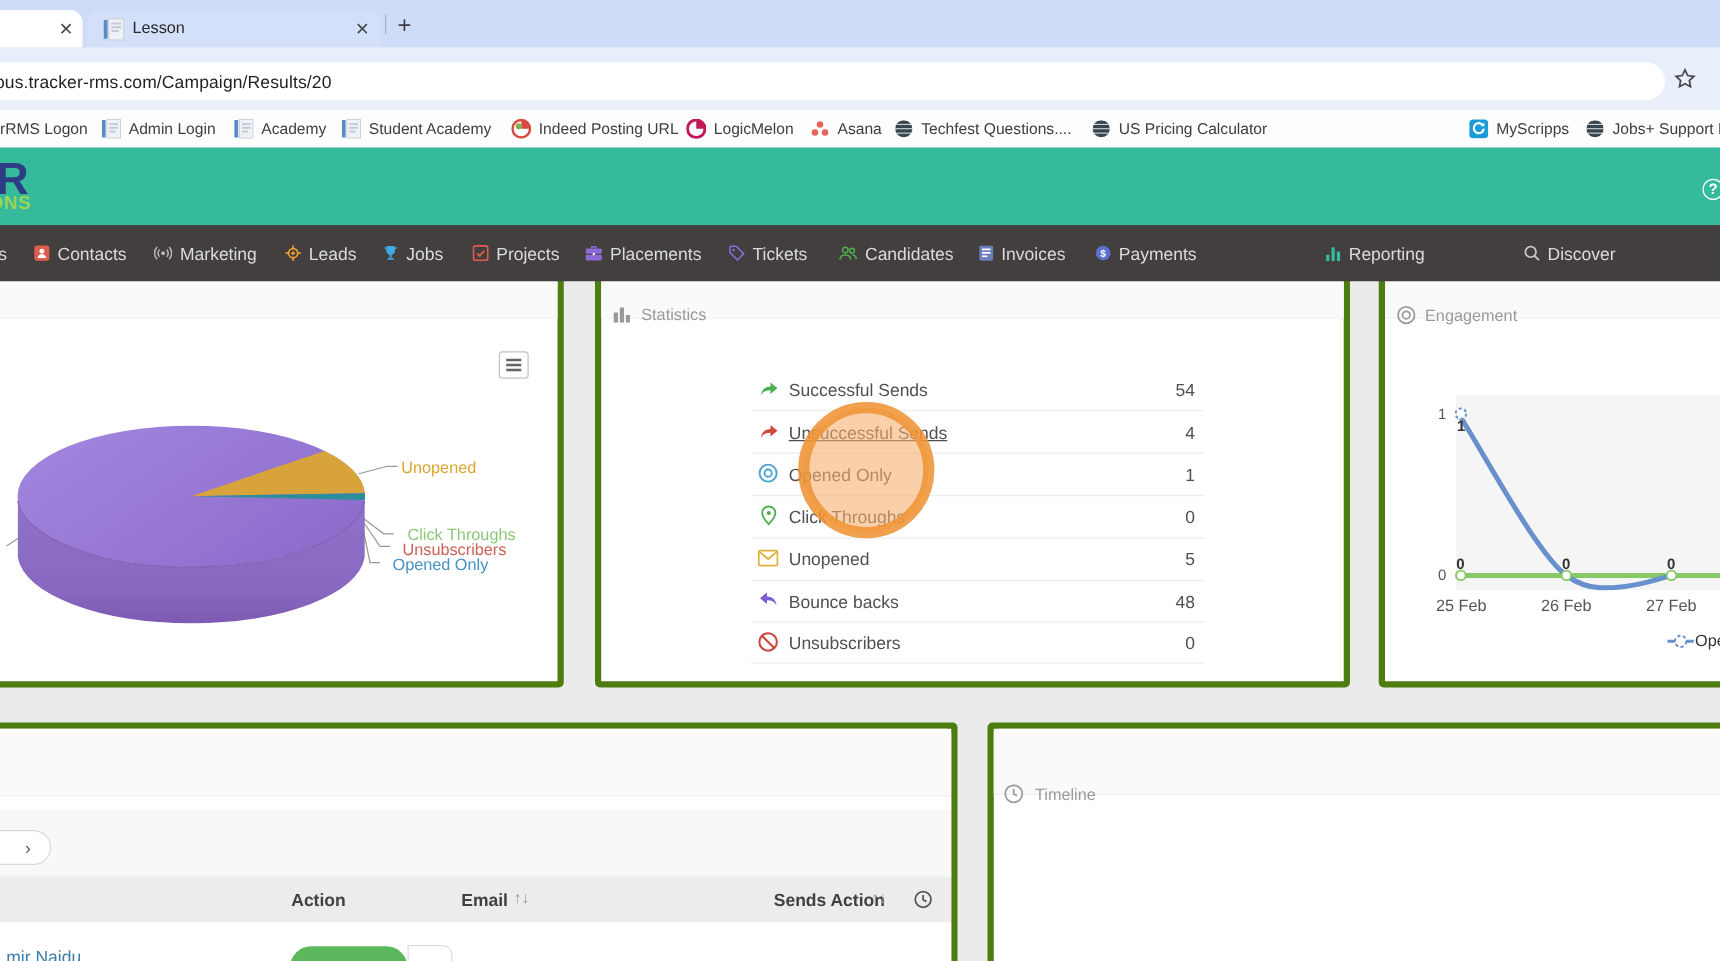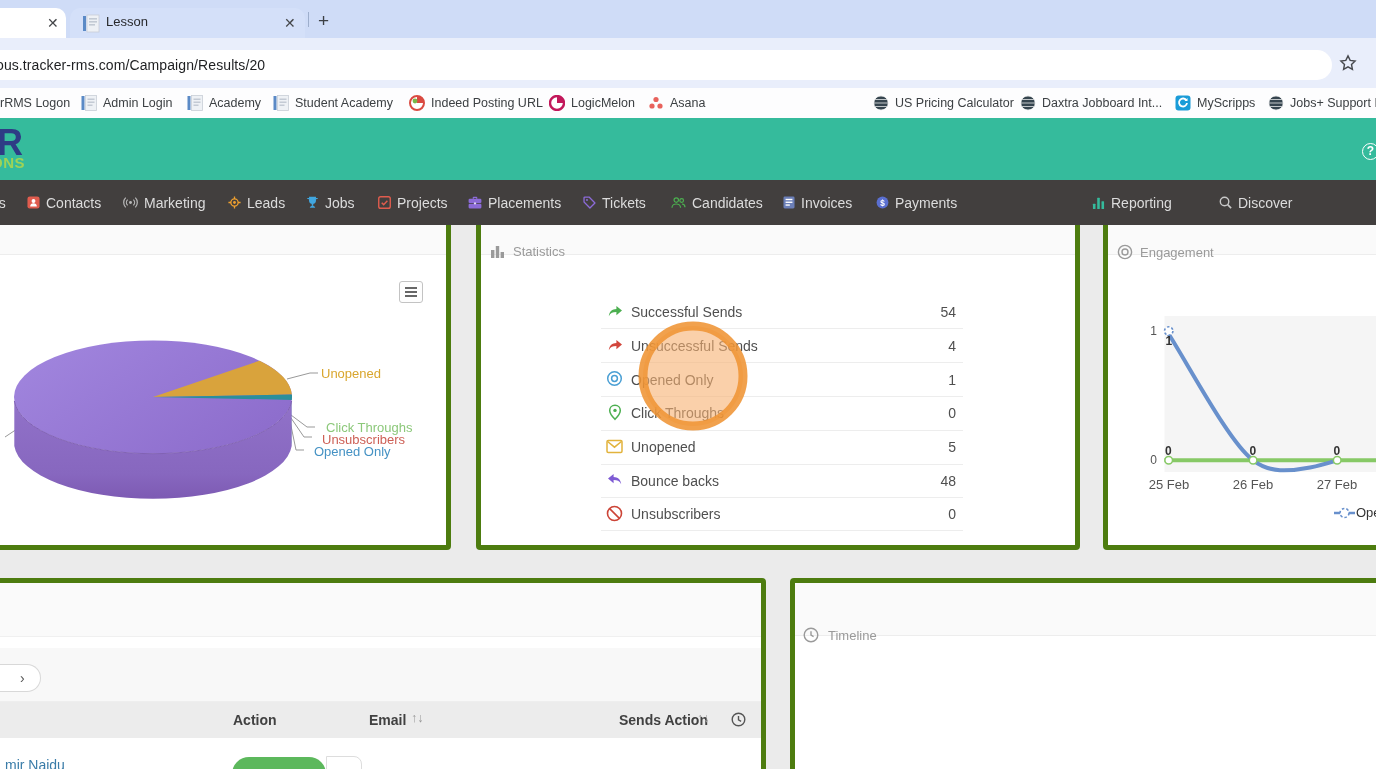--- a/index.html
+++ b/index.html
@@ -102,21 +102,21 @@
     <svg style="position:absolute;left:6px;top:103px;" width="16" height="16" viewBox="0 0 16 16">
         <path d="M1.8 13.2 C2.4 8.4 5.2 6.3 9.4 6.1 L9.4 3 L15 7.6 L9.4 12.2 L9.4 9.1 C5.8 9.1 3.6 10 1.8 13.2 Z" fill="#4caf50"></path>
       </svg>
     <span style="position:absolute;left:30px;top:104px;">Successful Sends</span>
     <span style="position:absolute;right:7px;top:104px;">54</span>
     <div style="position:absolute;left:0;right:0;top:128px;border-top:1px solid #ededed;"></div>
 
     <svg style="position:absolute;left:6px;top:137px;" width="16" height="16" viewBox="0 0 16 16">
         <path d="M1.8 13.2 C2.4 8.4 5.2 6.3 9.4 6.1 L9.4 3 L15 7.6 L9.4 12.2 L9.4 9.1 C5.8 9.1 3.6 10 1.8 13.2 Z" fill="#d2463c"></path>
       </svg>
-    <span style="position:absolute;left:30px;top:138px;">Unsuccessful Sends</span>
+    <span style="position:absolute;left:30px;top:138px;text-decoration:underline;">Unsuccessful Sends</span>
     <span style="position:absolute;right:7px;top:138px;">4</span>
     <div style="position:absolute;left:0;right:0;top:162px;border-top:1px solid #ededed;"></div>
 
     <svg style="position:absolute;left:5px;top:170px;" width="17" height="17" viewBox="0 0 17 17">
         <circle cx="8.5" cy="8.5" r="6.8" fill="none" stroke="#4a9fd4" stroke-width="1.5"></circle>
         <circle cx="8.5" cy="8.5" r="2.9" fill="none" stroke="#4a9fd4" stroke-width="1.5"></circle>
       </svg>
     <span style="position:absolute;left:30px;top:172px;">Opened Only</span>
     <span style="position:absolute;right:7px;top:172px;">1</span>
     <div style="position:absolute;left:0;right:0;top:196px;border-top:1px solid #ededed;"></div>
@@ -301,28 +301,28 @@
       </svg>Indeed Posting URL</div>
   <div class="bm" style="left:549px;"><svg class="ic" viewBox="0 0 16 16">
         <circle cx="8" cy="8" r="7" fill="#fff" stroke="#c2185b" stroke-width="2.4"></circle>
         <path d="M8 1 A7 7 0 0 1 15 8 L 8 8 Z" fill="#c2185b"></path>
       </svg>LogicMelon</div>
   <div class="bm" style="left:648px;"><svg class="ic" viewBox="0 0 16 16">
         <circle cx="8" cy="4.5" r="2.6" fill="#e8625c"></circle>
         <circle cx="4" cy="11" r="2.6" fill="#e8625c"></circle>
         <circle cx="12" cy="11" r="2.6" fill="#e8625c"></circle>
       </svg>Asana</div>
+  <div class="bm" style="left:715px;"><svg class="ic" viewBox="0 0 16 16">
+        <circle cx="8" cy="8" r="7.2" fill="#36454f"></circle>
+        <path d="M8 0.8 a 7.2 7.2 0 0 0 0 14.4 a 11 7.2 0 0 1 0 -14.4 M8 0.8 a 7.2 7.2 0 0 1 0 14.4 a 11 7.2 0 0 0 0 -14.4 M1 8 h14 M2.2 4.5 h11.6 M2.2 11.5 h11.6" fill="none" stroke="#fff" stroke-width="0.7"></path>
+      </svg>Techfest Questions....</div>
   <div class="bm" style="left:873px;"><svg class="ic" viewBox="0 0 16 16">
         <circle cx="8" cy="8" r="7.2" fill="#36454f"></circle>
         <path d="M8 0.8 a 7.2 7.2 0 0 0 0 14.4 a 11 7.2 0 0 1 0 -14.4 M8 0.8 a 7.2 7.2 0 0 1 0 14.4 a 11 7.2 0 0 0 0 -14.4 M1 8 h14 M2.2 4.5 h11.6 M2.2 11.5 h11.6" fill="none" stroke="#fff" stroke-width="0.7"></path>
       </svg>US Pricing Calculator</div>
-  <div class="bm" style="left:1020px;"><svg class="ic" viewBox="0 0 16 16">
-        <circle cx="8" cy="8" r="7.2" fill="#36454f"></circle>
-        <path d="M8 0.8 a 7.2 7.2 0 0 0 0 14.4 a 11 7.2 0 0 1 0 -14.4 M8 0.8 a 7.2 7.2 0 0 1 0 14.4 a 11 7.2 0 0 0 0 -14.4 M1 8 h14 M2.2 4.5 h11.6 M2.2 11.5 h11.6" fill="none" stroke="#fff" stroke-width="0.7"></path>
-      </svg>Daxtra Jobboard Int...</div>
   <div class="bm" style="left:1175px;"><svg class="ic" viewBox="0 0 16 16">
         <rect x="0.5" y="0.5" width="15" height="15" rx="3" fill="#1a9cd8"></rect>
         <path d="M11.5 5.5 A4 4 0 1 0 12 8" fill="none" stroke="#fff" stroke-width="1.8"></path>
         <path d="M12.5 3 v3 h-3 z" fill="#fff"></path>
       </svg>MyScripps</div>
   <div class="bm" style="left:1268px;"><svg class="ic" viewBox="0 0 16 16">
         <circle cx="8" cy="8" r="7.2" fill="#36454f"></circle>
         <path d="M8 0.8 a 7.2 7.2 0 0 0 0 14.4 a 11 7.2 0 0 1 0 -14.4 M8 0.8 a 7.2 7.2 0 0 1 0 14.4 a 11 7.2 0 0 0 0 -14.4 M1 8 h14 M2.2 4.5 h11.6 M2.2 11.5 h11.6" fill="none" stroke="#fff" stroke-width="0.7"></path>
       </svg>Jobs+ Support D...</div>
 </div>
@@ -409,21 +409,21 @@
         <rect x="2.8" y="6" width="7.4" height="1.5" fill="#fff"></rect>
         <rect x="2.8" y="9" width="4.6" height="1.5" fill="#fff"></rect>
       </svg>
     Invoices</div>
   <div class="nav-item" style="left:876px;">
     <svg width="13" height="13" viewBox="0 0 15 15">
         <circle cx="7.5" cy="7.5" r="6.8" fill="#5a6fd0"></circle>
         <text x="7.5" y="11" text-anchor="middle" font-size="9.5" font-weight="bold" fill="#fff" font-family="Liberation Sans">$</text>
       </svg>
     Payments</div>
-  <div class="nav-item" style="left:1092px;text-align:center;">
+  <div class="nav-item" style="left:1060px;text-align:center;">
     <svg width="13" height="12" viewBox="0 0 15 14">
         <g fill="#35bb9c">
           <rect x="1" y="8" width="3" height="6" rx="0.6"></rect>
           <rect x="6" y="1" width="3" height="13" rx="0.6"></rect>
           <rect x="11" y="5" width="3" height="9" rx="0.6"></rect>
         </g>
       </svg>
     Reporting</div>
   <div class="nav-item" style="left:1219px;">
     <svg width="13" height="13" viewBox="0 0 15 15">

